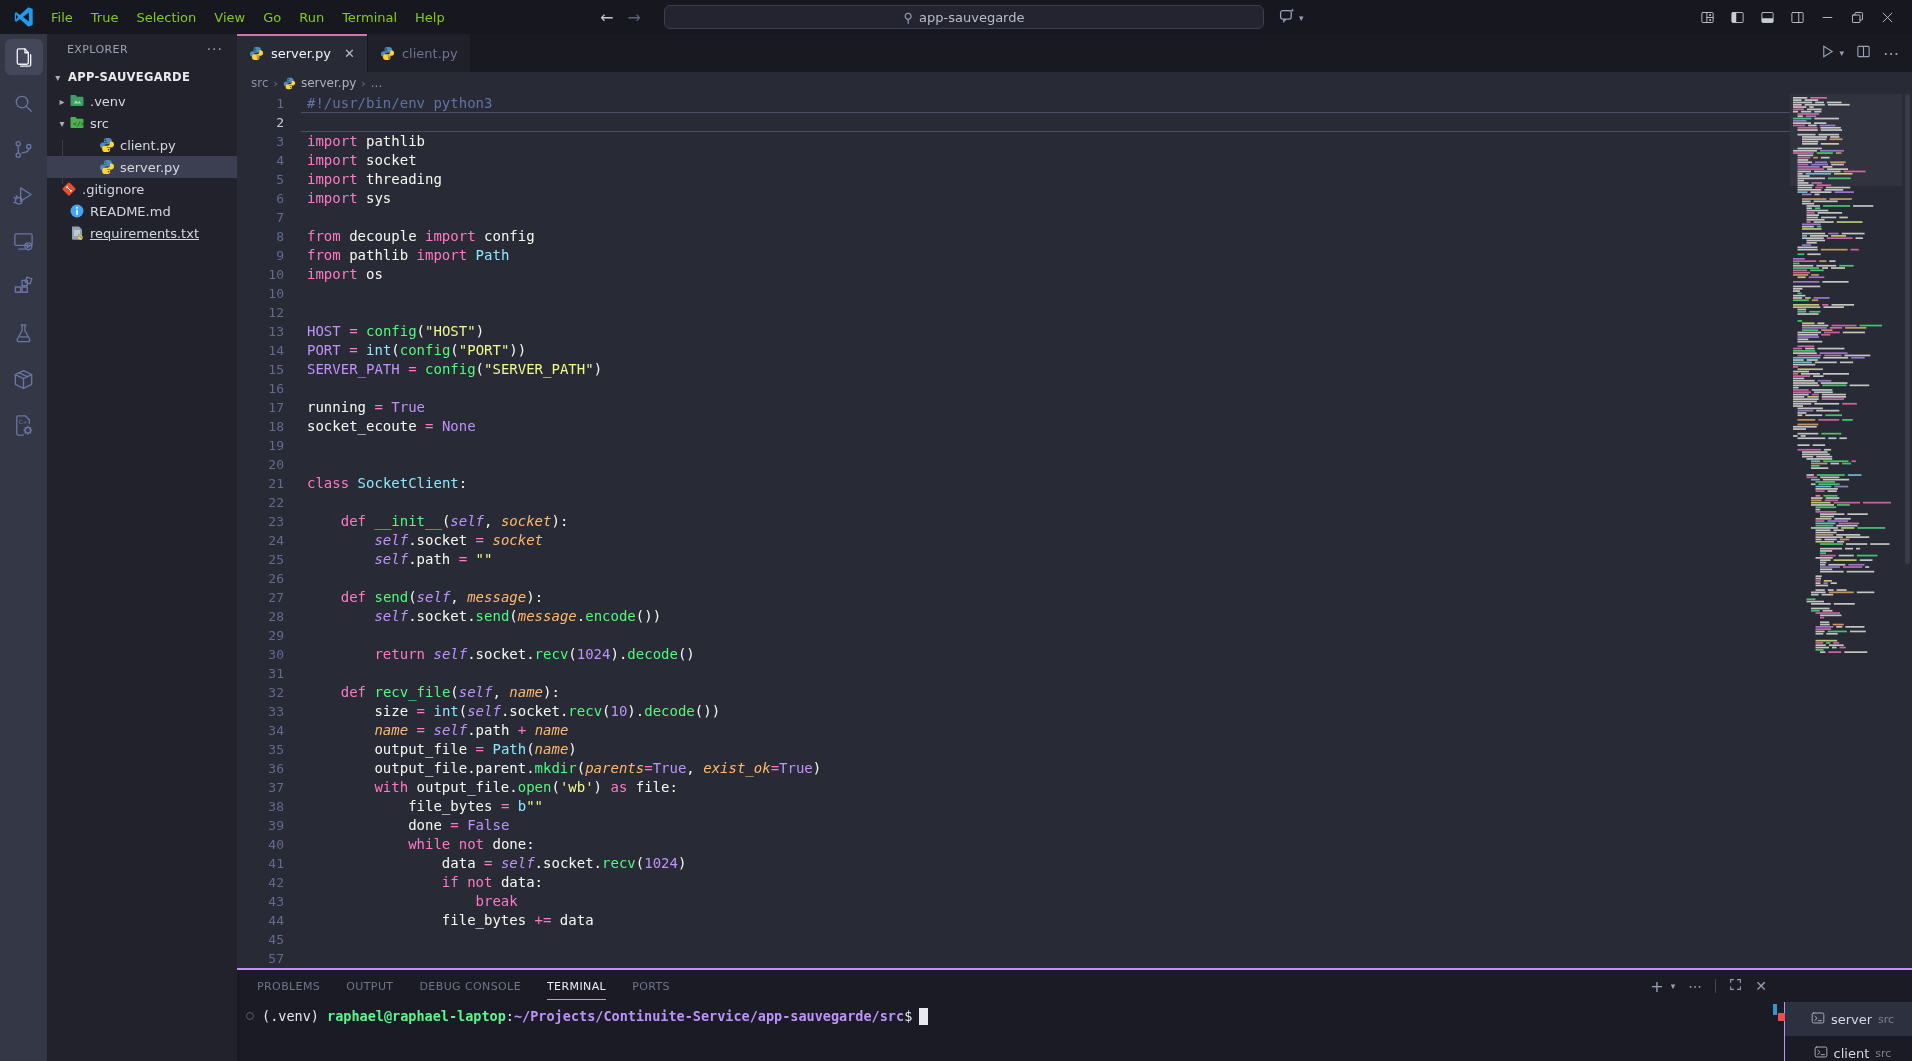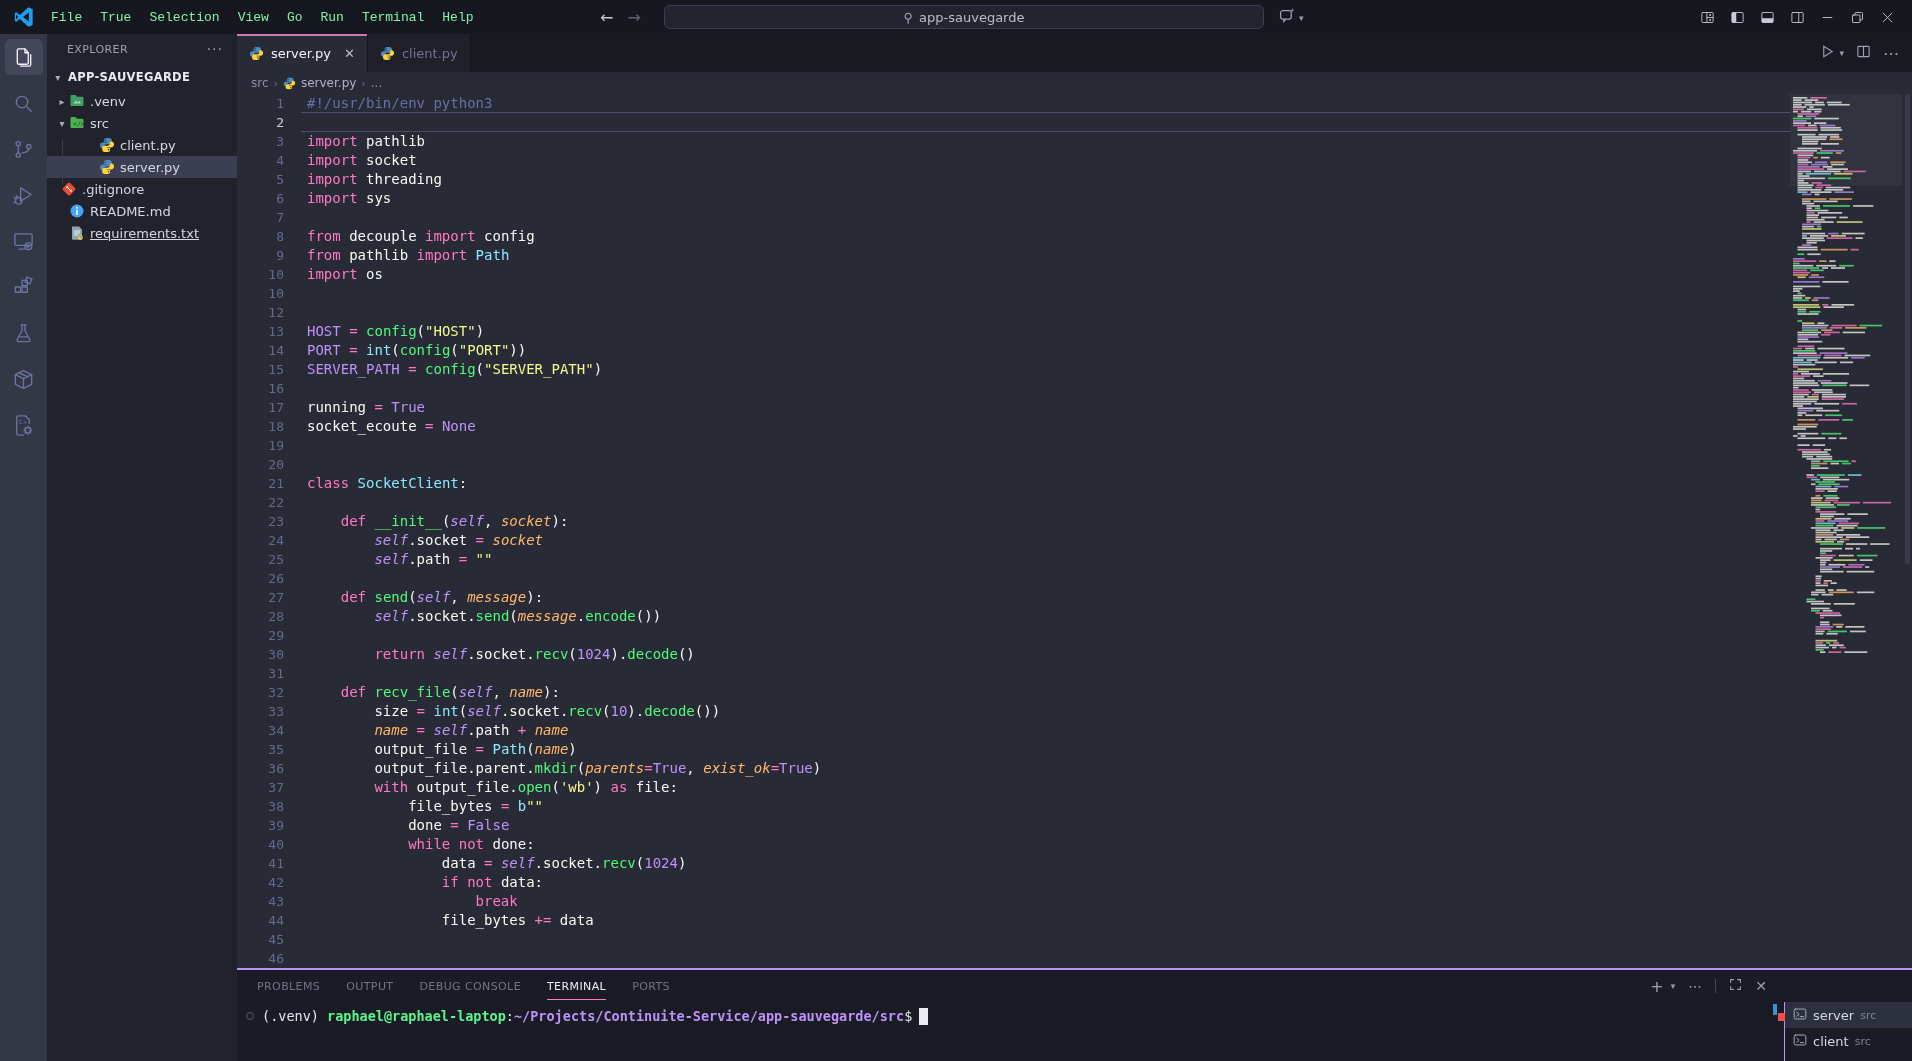--- a/index.html
+++ b/index.html
@@ -6,21 +6,21 @@
   html,body { background:#101018; }
   #app {
     position:relative; width:1912px; height:1061px; overflow:hidden;
     background:#282a36; font-family:"DejaVu Sans", "Liberation Sans", sans-serif;
     color:#f8f8f2; -webkit-font-smoothing:antialiased;
   }
   
   .titlebar { position:absolute; left:0; top:0; width:100%; height:34px; background:#16171f; }
   .vscode-logo { position:absolute; left:14px; top:7px; width:20px; height:20px; }
   .menubar { position:absolute; left:42px; top:0; height:34px; display:flex; align-items:center; }
-  .menu-item { padding:0 9px; font-size:13px; color:#86efac; cursor:default;font-family:Liberation Mono, monospace; }
+  .menu-item { padding:0 9px; font-size:13px; color:#84cc16; cursor:default; }
   .nav-arrows { position:absolute; left:600px; top:0; height:34px; display:flex; align-items:center; gap:14px; }
   .nav-arrows span { font-size:16px; }
   .arrow-back { color:#c3c6d2; }
   .arrow-fwd { color:#5d6174; }
   .searchbox {
     position:absolute; left:664px; top:5px; width:600px; height:24px;
     background:#23242f; border:1px solid #3c3e50; border-radius:6px;
     display:flex; align-items:center; justify-content:center; gap:6px;
     color:#b9bdc9; font-size:13px;
   }
@@ -86,21 +86,21 @@
   .panel-actions .pdiv { width:1px; height:14px; background:#44475a; }
   .terminal-body { position:absolute; left:0; top:32px; right:128px; bottom:0; padding:4px 0 0 9px; font-family:"DejaVu Sans Mono","Liberation Mono",monospace; font-size:13.5px; }
   .prompt-line { display:flex; align-items:center; height:20px; white-space:pre; }
   .cmd-circle { width:8px; height:8px; border:1.5px solid #565a6e; border-radius:50%; margin-right:8px; flex:none; }
   .t-venv { color:#e6e8ee; }
   .t-user { color:#5af78e; font-weight:bold; }
   .t-plain { color:#e6e8ee; }
   .t-path { color:#bd93f9; font-weight:bold; }
   .t-cursor { display:inline-block; width:9px; height:17px; background:#e8eaf0; margin-left:7px; }
   .term-list { position:absolute; right:0; top:32px; bottom:0; width:128px; border-left:1px solid #bd93f9; }
-  .term-row { height:26px; display:flex; align-items:center; gap:6px; padding-left:8px; color:#d5d8e0; }
+  .term-row { height:34px; display:flex; align-items:center; gap:6px; padding-left:8px; color:#d5d8e0;justify-content:center; }
   .term-row.selected { background:#2d303e; }
   .term-row .tname { font-size:13px; }
   .term-row .tdetail { font-size:11px; color:#7b7f93; }
   .term-row svg { width:14px; height:14px; color:#c3c6d2; }
   .deco-blue { position:absolute; left:-12px; top:2px; width:4px; height:11px; background:#3794d1; }
   .deco-red { position:absolute; left:-7px; top:11px; width:7px; height:8px; background:#f14c4c; }
 </style>
 </head>
 <body>
 
@@ -436,21 +436,21 @@
             <div class="ln">36</div>
             <div class="ln">37</div>
             <div class="ln">38</div>
             <div class="ln">39</div>
             <div class="ln">40</div>
             <div class="ln">41</div>
             <div class="ln">42</div>
             <div class="ln">43</div>
             <div class="ln">44</div>
             <div class="ln">45</div>
-            <div class="ln">46</div>
+            <div class="ln">57</div>
           </div>
         <div class="code">
             <div class="cline"><span class="tk-c">#!/usr/bin/env python3</span></div>
             <div class="cline"></div>
             <div class="cline"><span class="tk-k">import</span><span class="tk-v"> pathlib</span></div>
             <div class="cline"><span class="tk-k">import</span><span class="tk-v"> socket</span></div>
             <div class="cline"><span class="tk-k">import</span><span class="tk-v"> threading</span></div>
             <div class="cline"><span class="tk-k">import</span><span class="tk-v"> sys</span></div>
             <div class="cline"></div>
             <div class="cline"><span class="tk-k">from</span><span class="tk-v"> decouple </span><span class="tk-k">import</span><span class="tk-v"> config</span></div>

